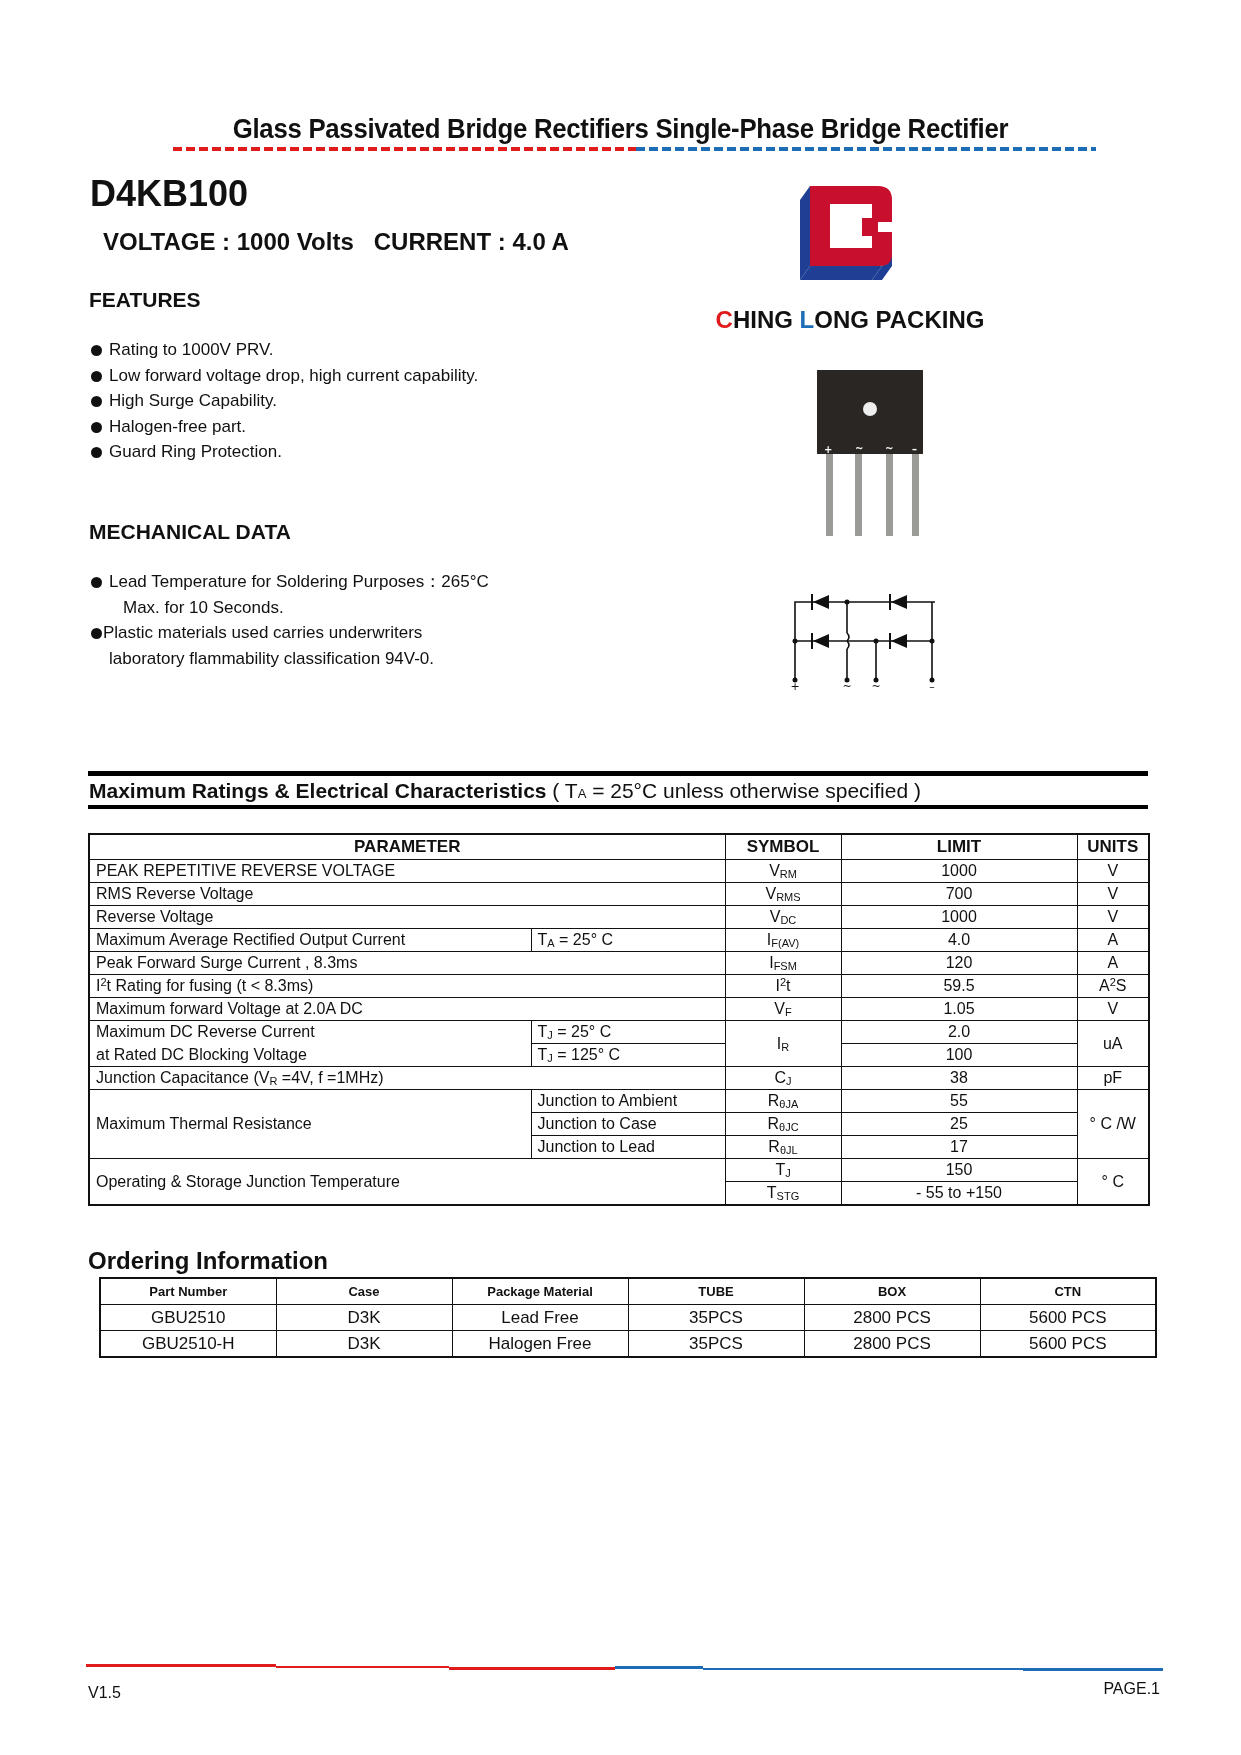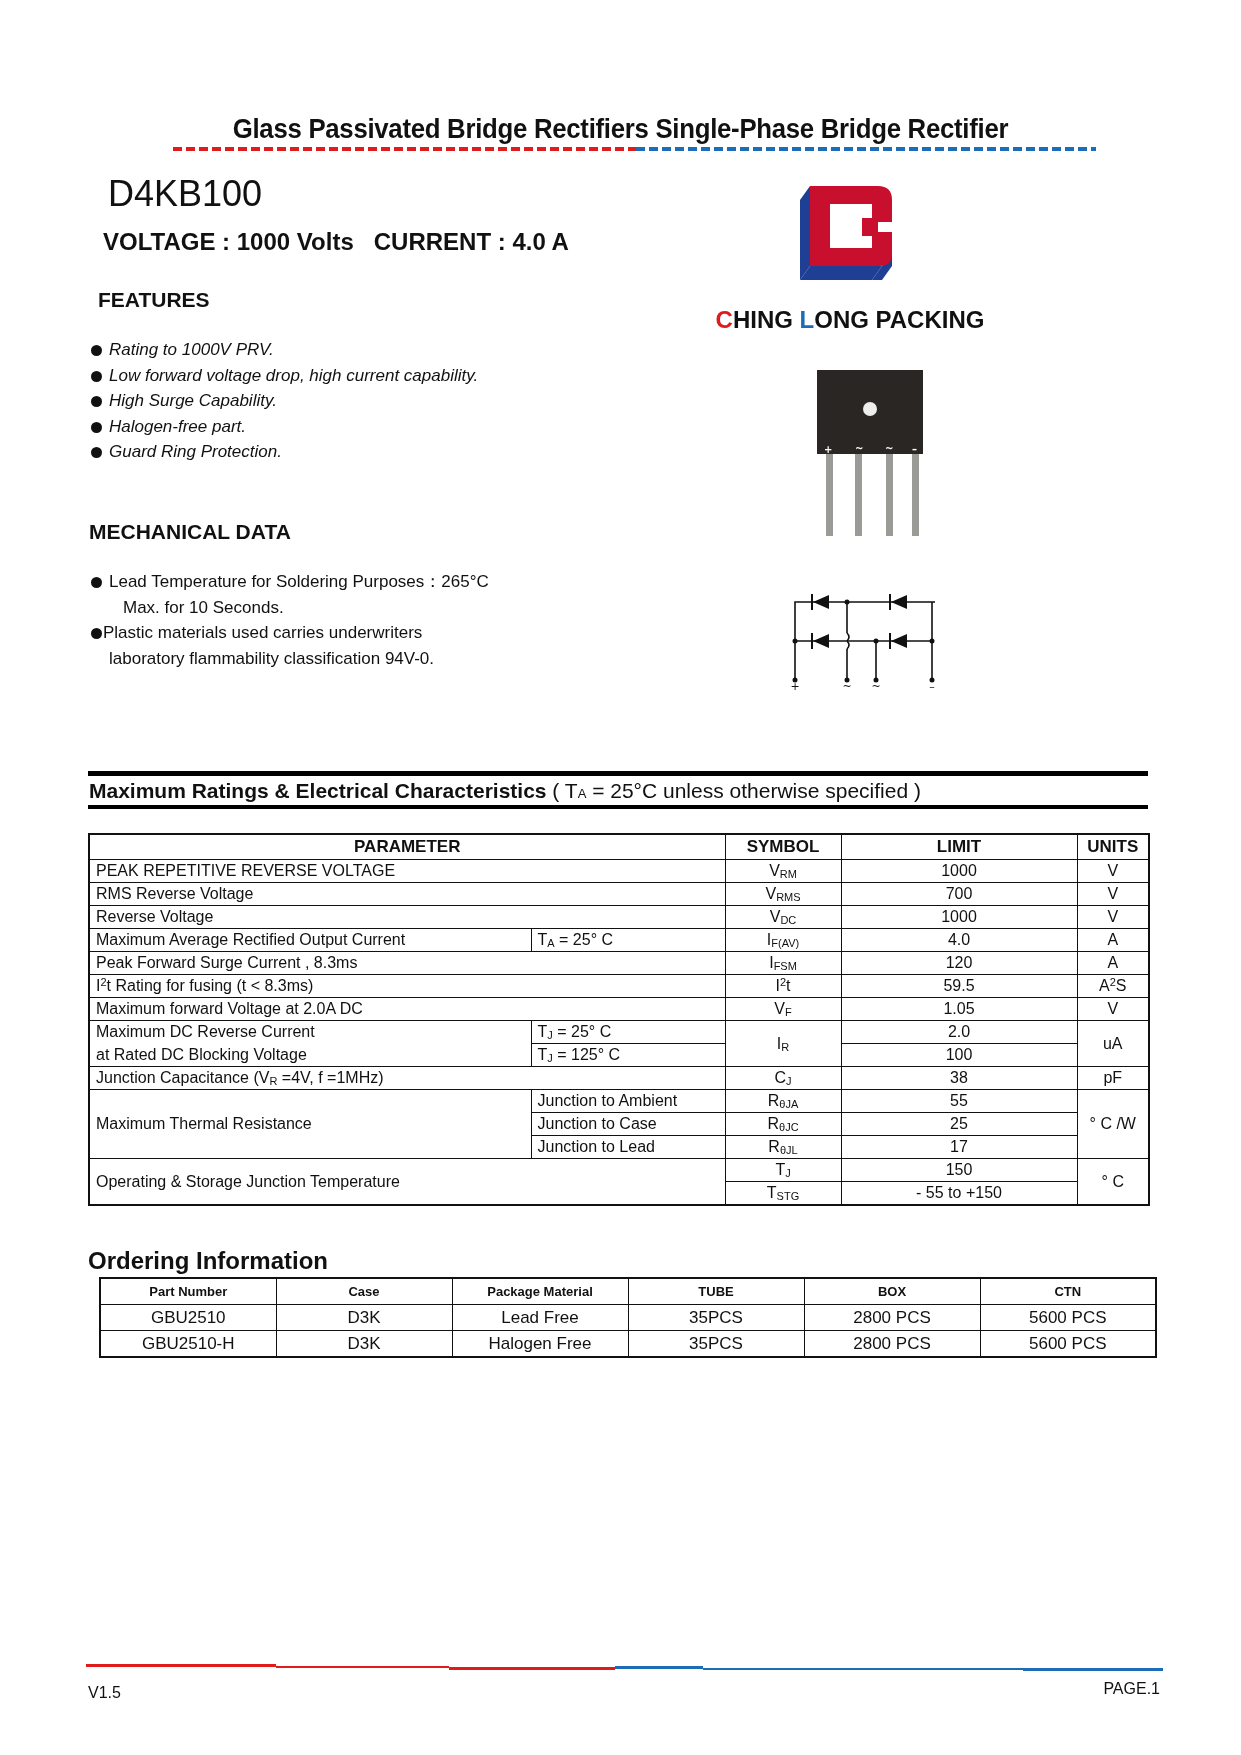--- a/index.html
+++ b/index.html
@@ -7,31 +7,31 @@
            font-family: "Liberation Sans", "DejaVu Sans", sans-serif; color: #111; }
     .abs { position: absolute; }
 
     
     #doc-title { left: 0; width: 1241px; top: 113px; text-align: center; font-weight: bold; font-size: 28px;
                  letter-spacing: -0.3px; transform: scaleX(0.92); transform-origin: 620px 0; }
     .dash { top: 147px; height: 4px; }
     #dash-red { left: 173px; width: 463px; background: repeating-linear-gradient(90deg,#e01b1b 0 9px,transparent 9px 13px); }
     #dash-blue { left: 636px; width: 460px; background: repeating-linear-gradient(90deg,#1c6db5 0 9px,transparent 9px 13px); }
 
-    #part-number { left: 108px; top: 173px; font-weight: normal; font-size: 36px; }
+    #part-number { left: 90px; top: 173px; font-weight: bold; font-size: 36px; }
     #rating-line { left: 103px; top: 228px; font-weight: bold; font-size: 24px; white-space: pre; }
 
     .section-h { font-weight: bold; font-size: 21px; }
-    #features-h { left: 98px; top: 288px; text-align: center; }
+    #features-h { left: 89px; top: 288px; text-align: center; }
     #mech-h { left: 89px; top: 520px; }
 
     ul.bullets { list-style: none; margin: 0; padding: 0; }
     ul.bullets li { font-size: 17px; height: 25.5px; line-height: 25.5px; white-space: nowrap; position: relative; padding-left: 20px; }
     ul.bullets li .dot { position: absolute; left: 2px; top: 8px; width: 11px; height: 11px; border-radius: 50%; background: #111; }
-    #features-list { left: 89px; top: 337px; font-style: italic; }
+    #features-list { left: 89px; top: 337px; }
     #mech-list { left: 89px; top: 569px; }
     #mech-list li.cont { padding-left: 34px; }
     #mech-list li.cont2 { padding-left: 20px; }
     #mech-list li.tight { padding-left: 14px; }
 
     
     #logo { left: 800px; top: 186px; width: 92px; height: 94px; }
     #company-name { left: 640px; width: 420px; top: 306px; text-align: center; font-weight: bold; font-size: 24px; }
     #company-name .r { color: #e01b1b; }
     #company-name .b { color: #1c6db5; }

